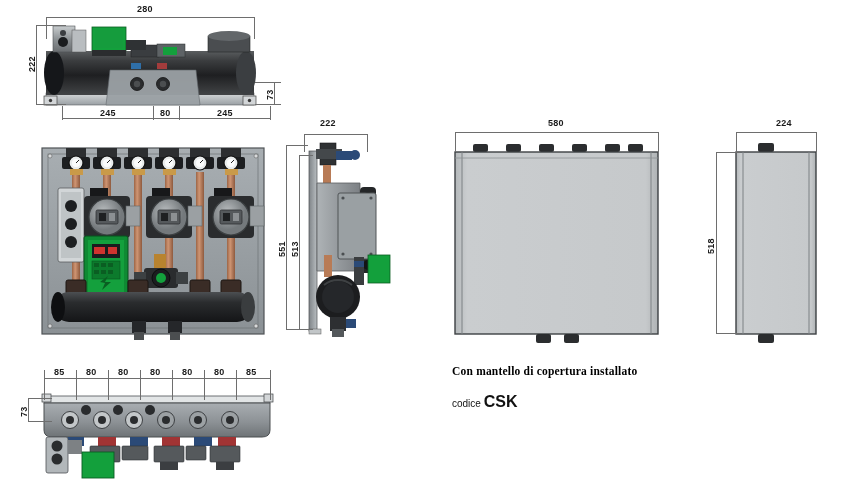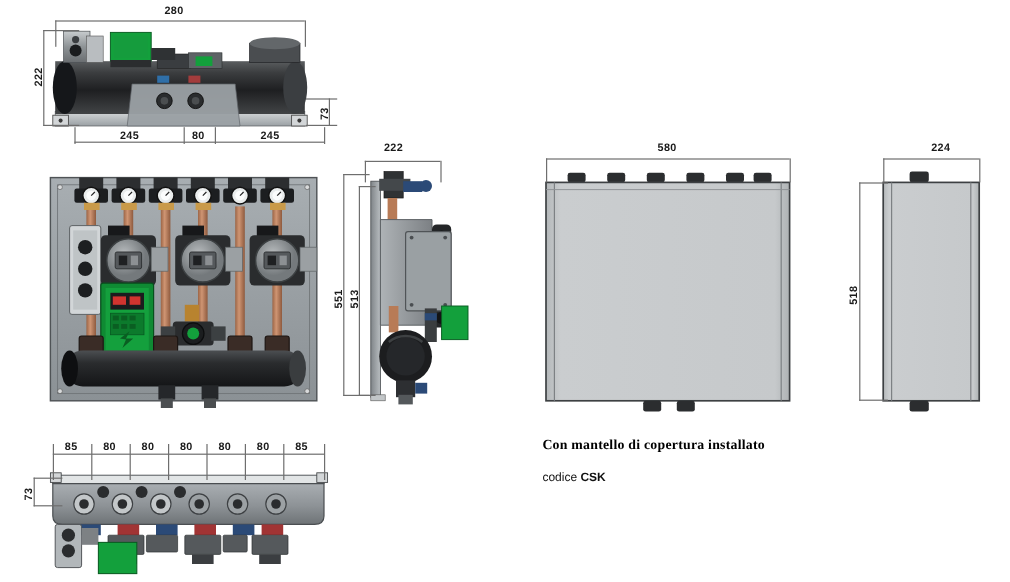--- a/index.html
+++ b/index.html
@@ -9,21 +9,21 @@
   .dimtext{position:absolute;font-size:9px;font-weight:bold;color:#1a1a1a;
            letter-spacing:.3px;white-space:nowrap;font-family:"Liberation Sans",sans-serif;}
   .dimtext.vert{transform:rotate(-90deg);transform-origin:left top;}
   .ext{position:absolute;background:#6e6e6e;}
   .ext.v{width:1px;}
   .ext.h{height:1px;}
   svg{display:block;}
   .caption-main{position:absolute;font-size:11.5px;font-weight:bold;
      font-family:"Liberation Serif",serif;color:#000;letter-spacing:.2px;}
   .caption-sub{position:absolute;font-size:10px;font-family:"Liberation Sans",sans-serif;color:#111;}
-  .caption-sub b{font-weight:bold;font-size:10px;}
+  .caption-sub b{font-weight:bold;font-size:16px;}
 </style>
 </head>
 <body>
 
 <div class="view" style="left:0px;top:0px;width:300px;height:130px;">
 
   <div class="dimtext" style="left:137px;top:4px;">280</div>
   <div class="ext h" style="left:46px;top:17px;width:208px;"></div>
   <div class="ext v" style="left:46px;top:17px;height:22px;"></div>
   <div class="ext v" style="left:254px;top:17px;height:22px;"></div>

